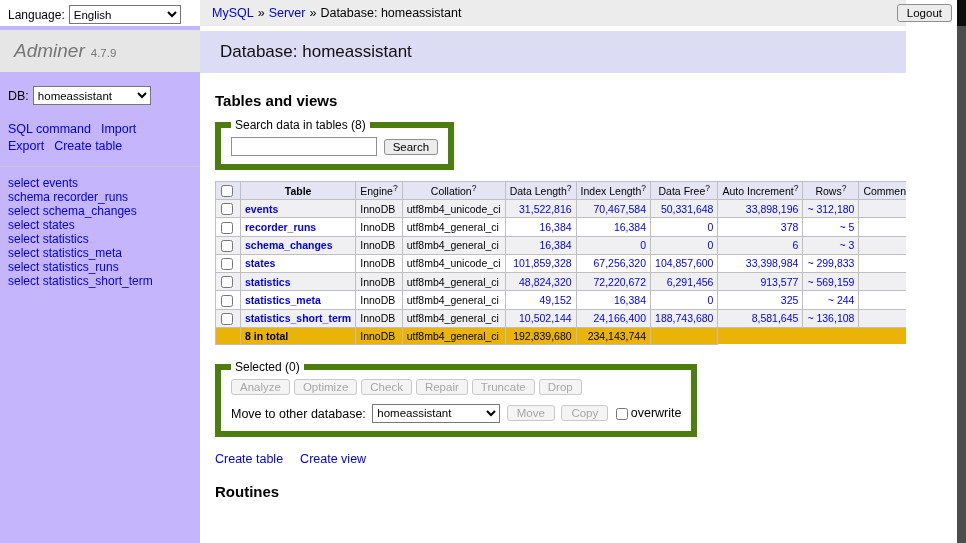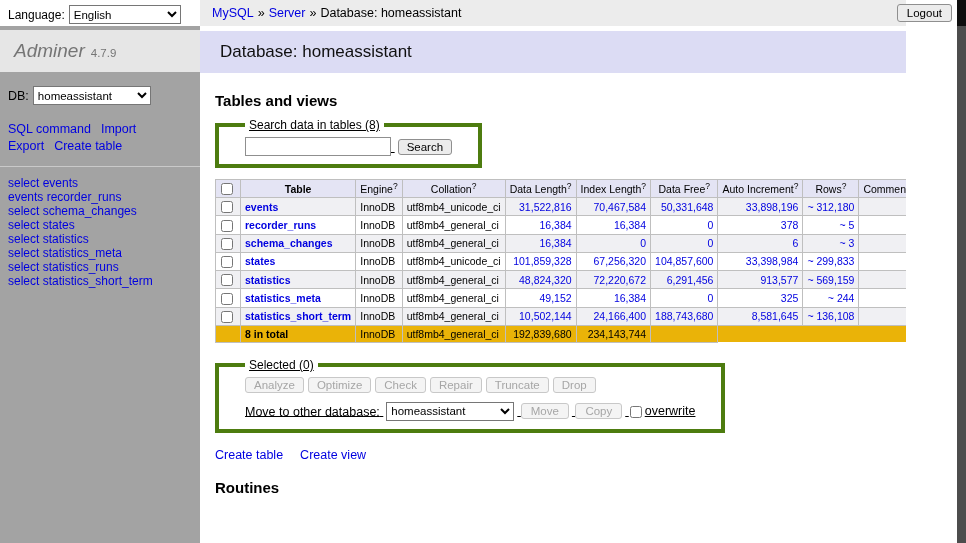--- a/index.html
+++ b/index.html
@@ -29,21 +29,21 @@
   .lang-bar{position:absolute;left:8px;top:5px;font-size:12px;}
   .lang-bar select{width:112px;margin-left:4px;}
   .breadcrumb{
     position:absolute;left:200px;top:0;width:706px;height:26px;
     background:#ececec;line-height:26px;padding-left:12px;font-size:12.5px;
   }
   .breadcrumb .sep{color:#000;margin:0 4px;}
   .logout-wrap{position:absolute;top:4px;right:14px;}
 
   
-  .sidebar{position:absolute;left:0;top:26px;width:200px;bottom:0;background:#a3a3a3;}
+  .sidebar{position:absolute;left:0;top:26px;width:200px;bottom:0;background:#c4b5fd;}
   .sidebar h1{
     margin:4px 0 0;background:#e6e6e6;padding:10px 14px;
     font-size:19px;font-weight:normal;font-style:italic;color:#757575;
   }
   .sidebar h1 .ver{font-size:11.5px;font-style:normal;margin-left:6px;color:#757575;}
   .sb-top{padding:14px 10px 0 8px;font-size:12.5px;}
   .db-row select{width:118px;margin-left:4px;}
   .sb-links{margin-top:16px;line-height:17px;font-size:12.5px;}
   .sb-links a{margin-right:10px;}
   .sidebar .rule{border:none;border-top:1px solid #c9c9c9;margin:11px 0 9px;}
@@ -53,21 +53,21 @@
   
   .main{position:absolute;left:200px;top:26px;width:706px;bottom:0;overflow:hidden;}
   .main h2{
     margin:5px 0 0;background:var(--title-bg);padding:11px 20px;
     font-size:17px;font-weight:normal;color:#101010;
   }
   .content{padding:2px 0 0 15px;}
   .nav-links{margin:15px 0;font-size:12.5px;}
   .nav-links a{margin-right:17px;}
   h3{font-size:15px;margin:17px 0 9px;color:#000;}
-  fieldset{border:4px solid #4d7c0f;padding:5px 26px 8px;margin:0;display:inline-block;background:#fff;text-decoration:underline;}
+  fieldset{border:6px solid #4d7c0f;padding:5px 10px 8px;margin:0;display:inline-block;background:#fff;}
   legend{font-size:12px;padding:0 4px;}
   .search-fs input[type=text]{width:146px;}
   .search-fs button{margin-left:3px;padding:1px 8px;}
 
   table{border-collapse:collapse;margin-top:11px;font-size:10.5px;white-space:nowrap;}
   th,td{border:1px solid var(--border);padding:1px 4px;height:17px;line-height:14px;}
   thead th{background:var(--thead-bg);font-weight:normal;text-align:center;}
   thead th.name-col{font-weight:bold;text-align:center;}
   thead th.c-check{text-align:center;}
   tbody tr:nth-child(odd){background:#f0f0f3;}
@@ -115,21 +115,21 @@
       <span>DB:</span><select><option>homeassistant</option></select>
     </div>
     <div class="sb-links">
       <a>SQL command</a><a>Import</a><br>
       <a>Export</a><a>Create table</a>
     </div>
   </div>
   <hr class="rule">
   <div class="table-list">
       <a>select events</a>
-      <a>events recorder_runs</a>
+      <a>schema recorder_runs</a>
       <a>select schema_changes</a>
       <a>select states</a>
       <a>select statistics</a>
       <a>select statistics_meta</a>
       <a>select statistics_runs</a>
       <a>select statistics_short_term</a>
     </div>
 </div>
 
 <div class="main">

